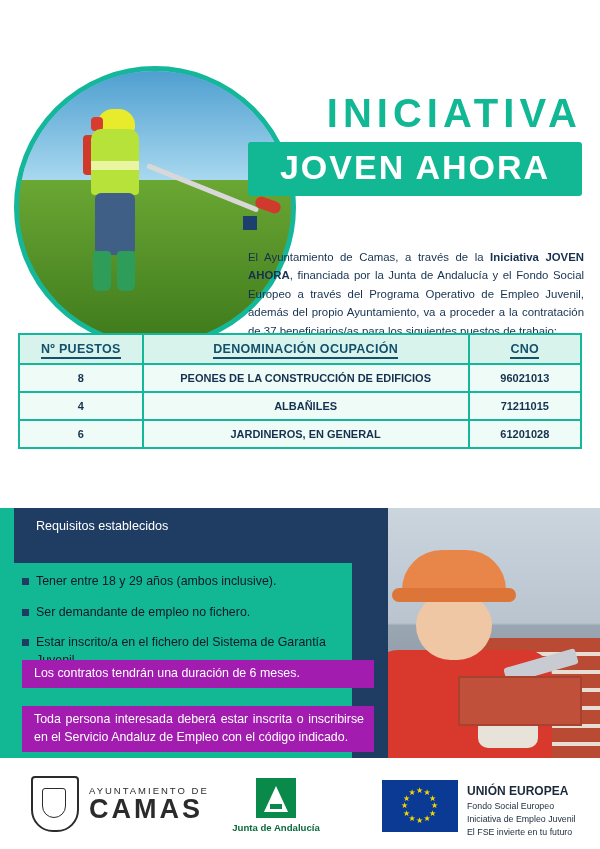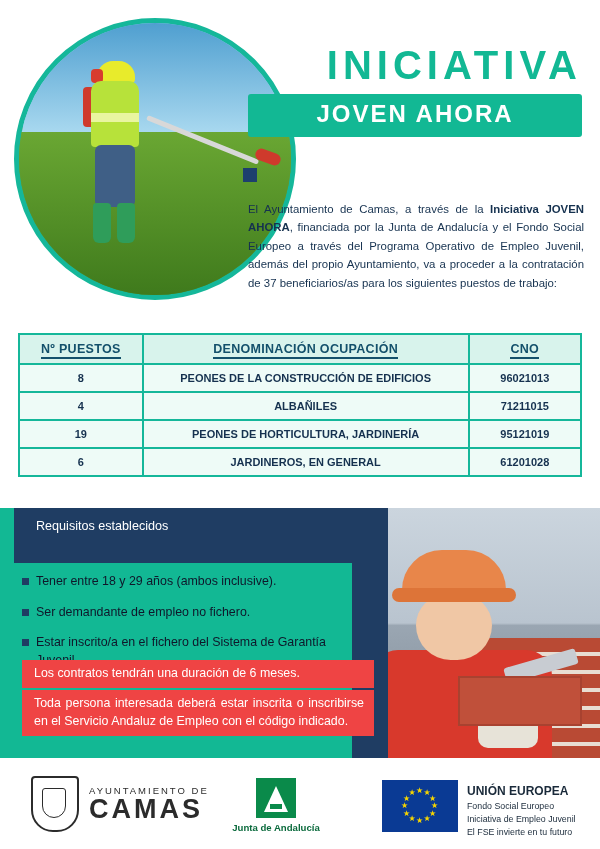--- a/index.html
+++ b/index.html
@@ -13,20 +13,21 @@
     font-family: "Liberation Sans", sans-serif;
     position: relative;
     overflow: hidden;
     color: #1a2a3a;
   }
 
   
   .header {
     position: relative;
     height: 300px;
+    margin-top: 48px;
   }
   .photo-circle {
     position: absolute;
     left: 14px;
     top: 18px;
     width: 272px;
     height: 272px;
     border-radius: 50%;
     border: 5px solid #15b79a;
     overflow: hidden;
@@ -106,21 +107,21 @@
     font-weight: bold;
     color: #12b894;
     text-align: right;
     line-height: 1.05;
     font-family: "Liberation Sans", sans-serif;
   }
   .title-bar {
     margin-top: 8px;
     background: #12b894;
     color: #ffffff;
-    font-size: 24px;
+    font-size: 34px;
     font-weight: bold;
     letter-spacing: 2px;
     text-align: center;
     padding: 6px 14px 9px 14px;
     border-radius: 3px;
   }
   .tick {
     position: absolute;
     left: 243px;
     top: 168px;
@@ -269,27 +270,27 @@
     color: #0f172a;
   }
   .bullet::before {
     content: "";
     position: absolute;
     left: 0; top: 5px;
     width: 7px; height: 7px;
     background: #1f3d63;
   }
   .highlight {
-    background: #ef4444;
+    background: #a21caf;
     color: #ffffff;
     font-size: 12.4px;
     line-height: 1.5;
     padding: 4px 10px 5px 12px;
     display: block;
-    margin-bottom: 2px;
+    margin-bottom: 18px;
     text-align: justify;
   }
   .hl-wrap {
     position: absolute;
     left: 22px;
     top: 152px;
     width: 352px;
   }
   .side-dots {
     position:absolute;
@@ -448,25 +449,20 @@
           <td>8</td>
           <td>PEONES DE LA CONSTRUCCIÓN DE EDIFICIOS</td>
           <td>96021013</td>
         </tr>
         <tr>
           <td>4</td>
           <td>ALBAÑILES</td>
           <td>71211015</td>
         </tr>
         <tr>
-          <td>19</td>
-          <td>PEONES DE HORTICULTURA, JARDINERÍA</td>
-          <td>95121019</td>
-        </tr>
-        <tr>
           <td>6</td>
           <td>JARDINEROS, EN GENERAL</td>
           <td>61201028</td>
         </tr>
       </tbody>
   </table>
 </div>
 
 <div class="req">
 

